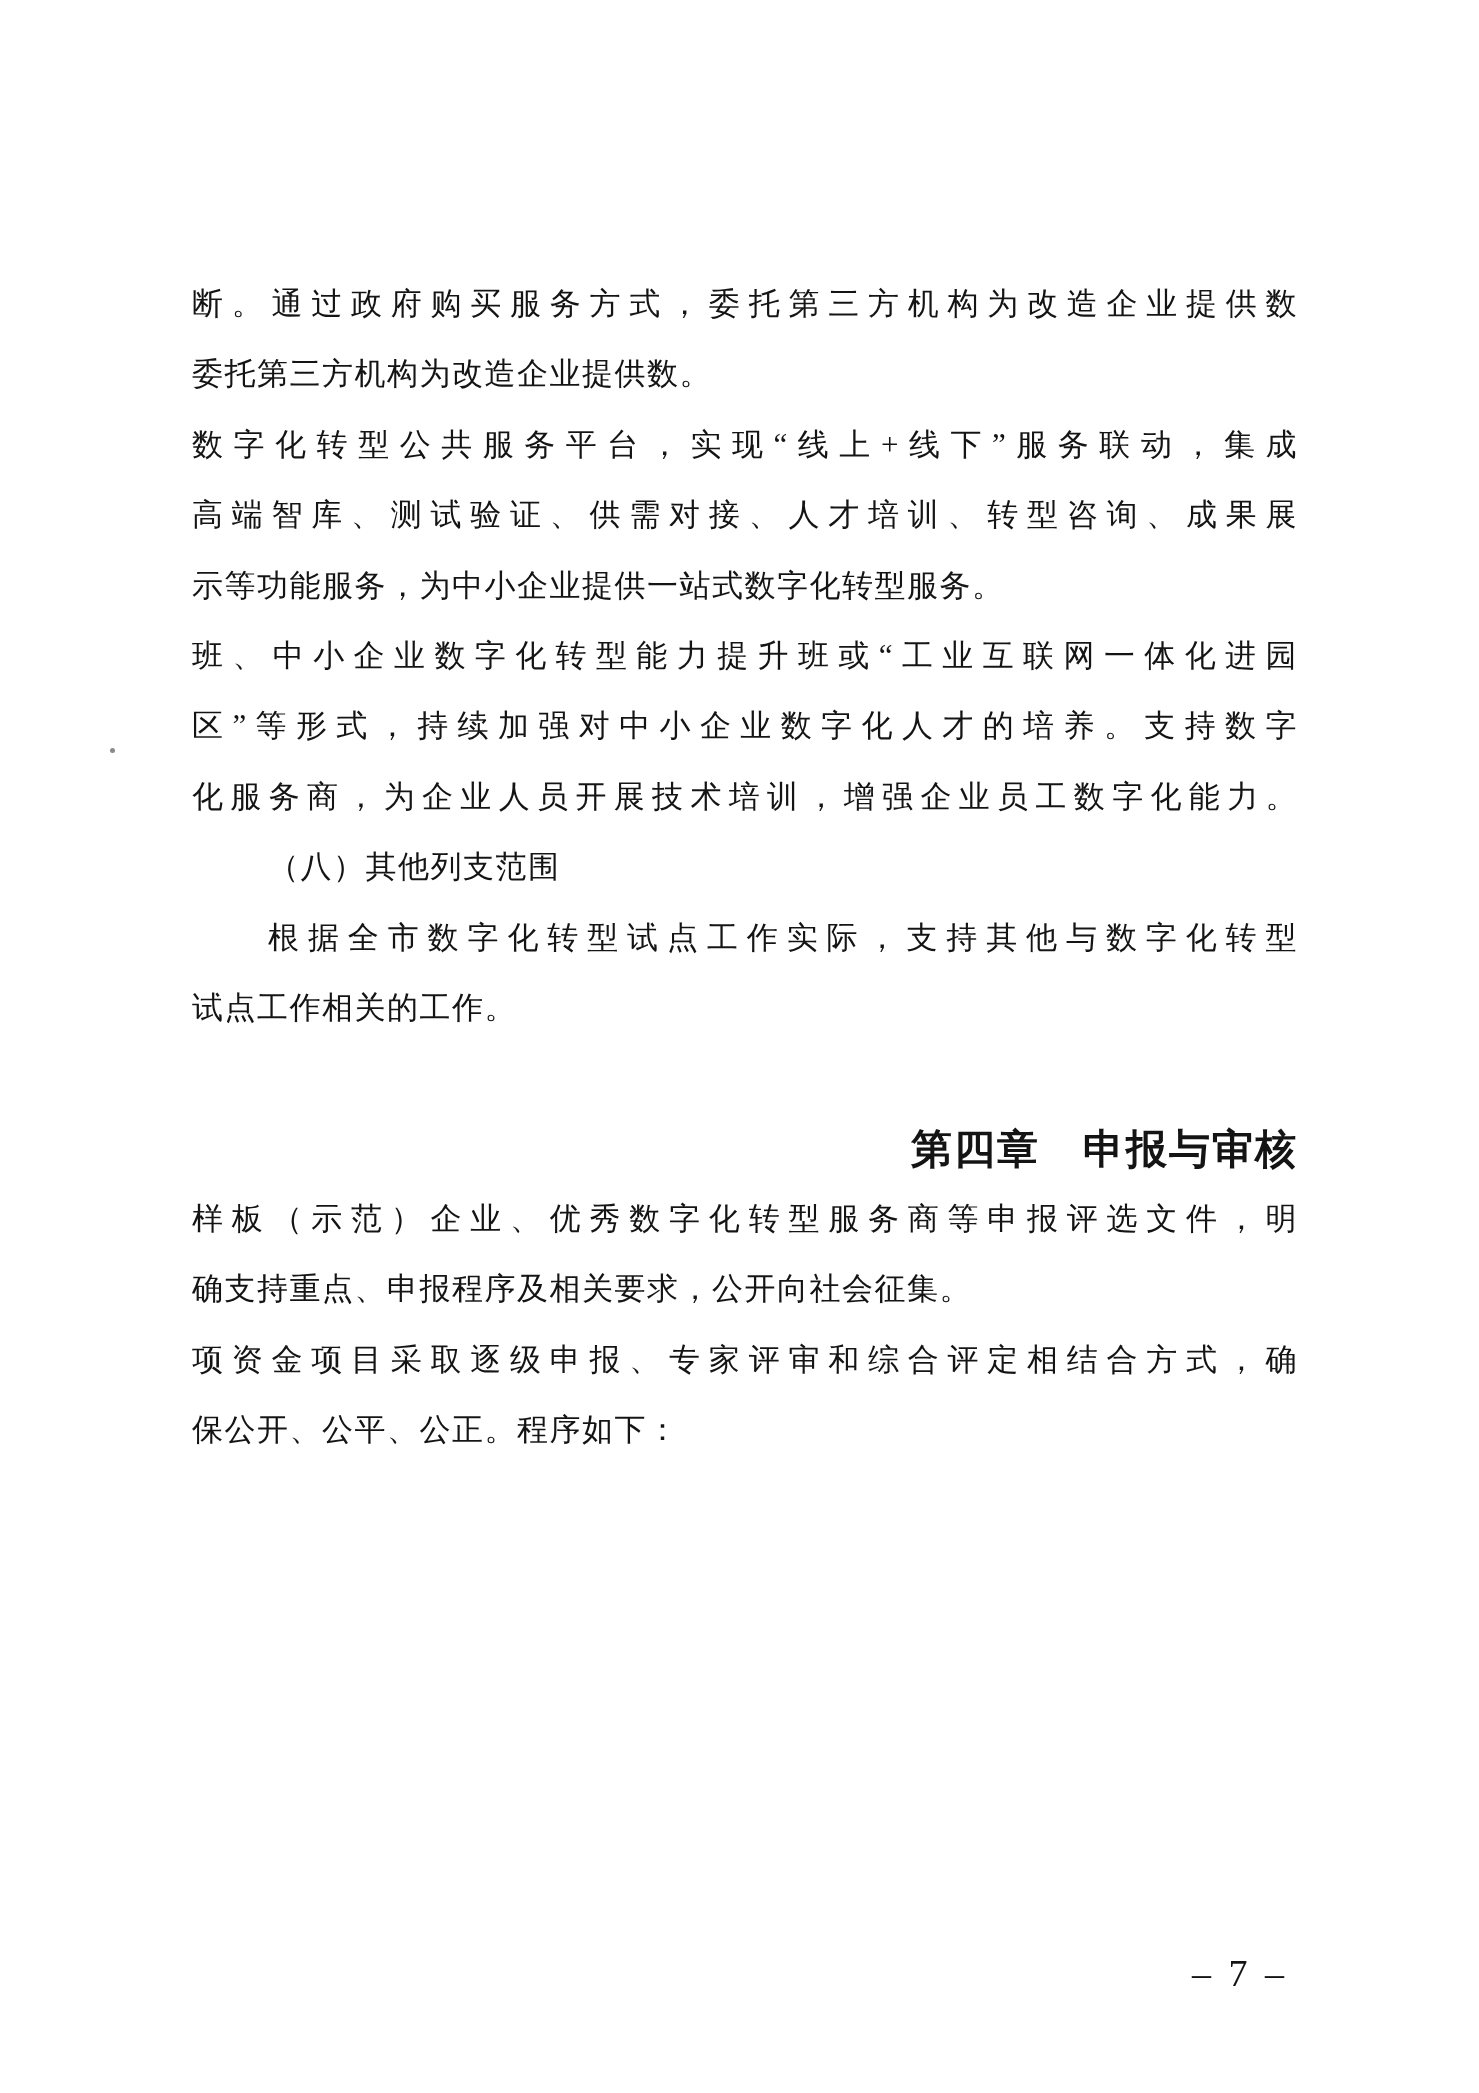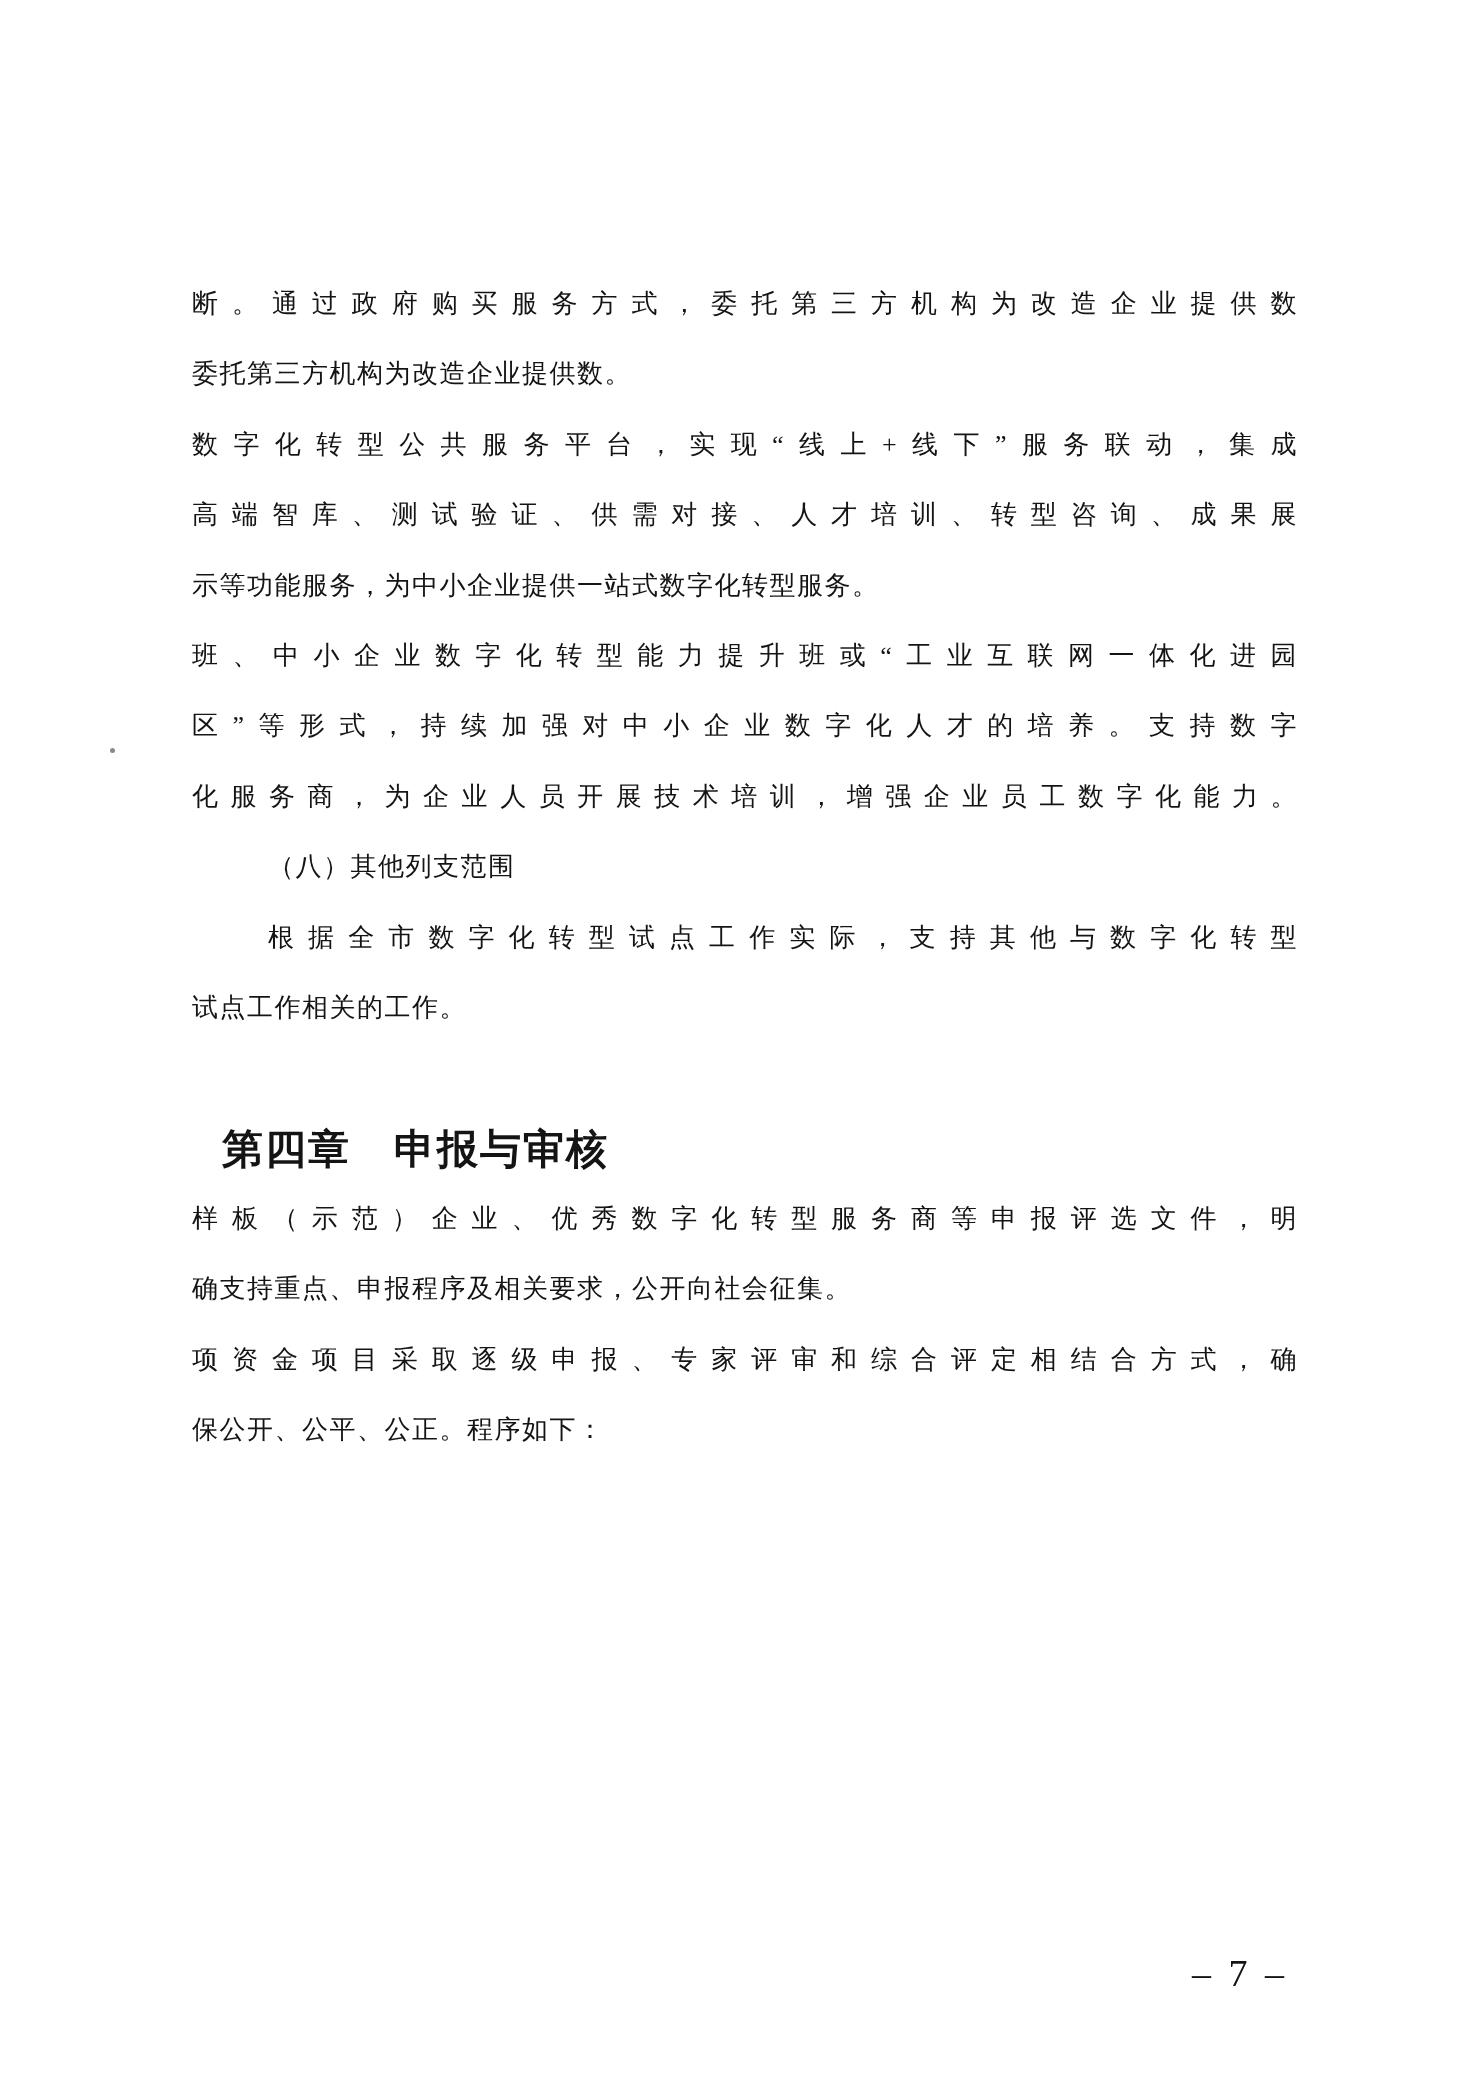--- a/index.html
+++ b/index.html
@@ -12,21 +12,21 @@
     font-family:"Liberation Serif","DejaVu Serif",serif;
   }
   .content{
     position:absolute;
     left:192px;top:269px;
     width:1106px;
   }
   .line{
     height:70.4px;
     line-height:70.4px;
-    font-size:26px;
+    font-size:31px;
     letter-spacing:1.5px;
     white-space:nowrap;
   }
   .justify{
     white-space:normal;
     text-align:justify;
     text-align-last:justify;
     text-justify:inter-character;
   }
   .indent{ text-indent:76px; }
@@ -35,21 +35,21 @@
     font-weight:700;
     margin-right:40px;
   }
   .chapter{
     height:70.4px;
     line-height:70.4px;
     margin:70.4px 0 0 0;
     padding-left:30px;
     font-size:41px;
     font-weight:700;
-    text-align:left;
+    text-align:right;
     font-family:Liberation Sans, sans-serif;
     letter-spacing:2px;
   }
   .pagenum{
     position:absolute;
     top:1951px;
     right:191px;
     font-size:38px;
     letter-spacing:4px;
     color:#141414;

